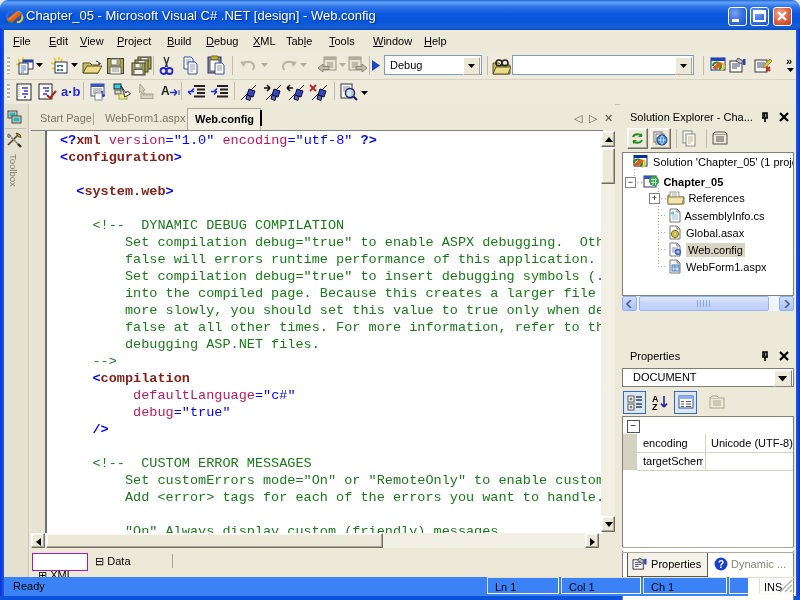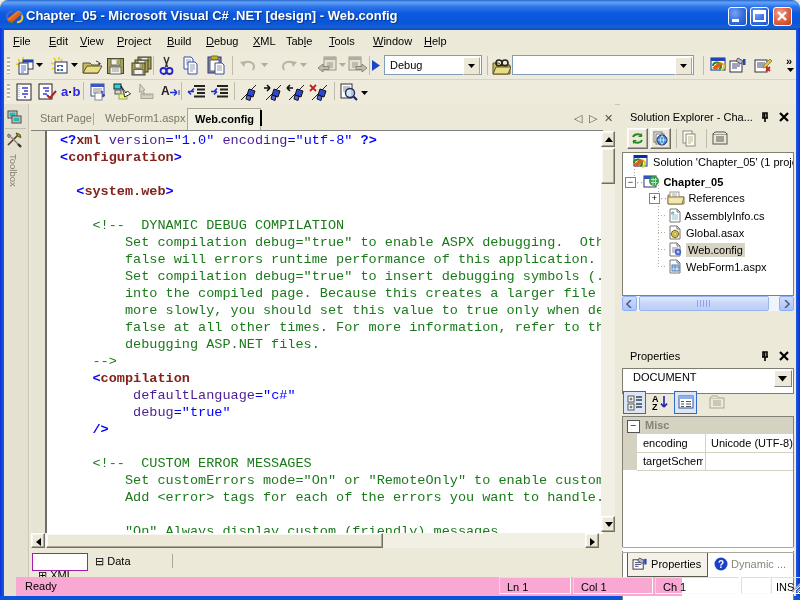--- a/index.html
+++ b/index.html
@@ -6,21 +6,21 @@
 body{width:800px;height:600px;position:relative;overflow:hidden;
  font-family:"Liberation Sans",sans-serif;background:#ece9d8}
 .abs{position:absolute}
 
 #titlebar{left:0;top:0;width:800px;height:30px;
  background:linear-gradient(180deg,#2a64c8 0%,#4a90f0 5%,#5fa2f7 9%,#2f74e8 22%,#0d5ae0 45%,#0955da 75%,#1660d5 90%,#0a4cc0 100%);
  border-radius:8px 8px 0 0;}
 #borderL{left:0;top:28px;width:4px;height:568px;background:linear-gradient(90deg,#0831d9,#1c5ae0)}
 #borderR{left:796px;top:28px;width:4px;height:568px;background:linear-gradient(90deg,#1c5ae0,#0831d9)}
 #borderB{left:0;top:596px;width:800px;height:4px;background:#0d52da}
-#title-text{left:26px;top:8px;color:#fff;font-weight:bold;font-size:13px;letter-spacing:0;text-shadow:1px 1px 1px #0a3580;white-space:nowrap}
+#title-text{left:26px;top:8px;color:#fff;font-weight:normal;font-size:13px;letter-spacing:0;text-shadow:1px 1px 1px #0a3580;white-space:nowrap}
 .capbtn{top:7px;width:19px;height:19px;border-radius:3px;border:1px solid #fff;
  box-sizing:border-box;color:#fff;text-align:center}
 #btn-min{left:728px;background:radial-gradient(circle at 35% 30%,#7ba4ef 0%,#3c74e0 45%,#1951c8 100%)}
 #btn-max{left:750px;background:radial-gradient(circle at 35% 30%,#7ba4ef 0%,#3c74e0 45%,#1951c8 100%)}
 #btn-close{left:773px;background:radial-gradient(circle at 35% 30%,#f1a595 0%,#e26a49 45%,#c33b1a 100%)}
 
 #menubar{left:4px;top:30px;width:792px;height:23px;background:#ece9d8;font-size:11px;color:#000}
 .mi{position:absolute;top:5px}
 u{text-decoration:underline}
 
@@ -37,35 +37,35 @@
 #tbx-label{left:7px;top:154px;width:12px;color:#7f7b6c;font-size:9.5px;writing-mode:vertical-rl;letter-spacing:0}
 
 #well{left:29px;top:104px;width:586px;height:492px;background:#ece9d8}
 .dtab{position:absolute;top:4px;height:22px;font-size:11px;color:#7a7667;padding:4px 7px 8px 7px;box-sizing:border-box}
 #tabactive{background:#f2f0e3;border:1px solid #aca899;border-bottom:none;color:#000;font-weight:bold}
 .tnav{position:absolute;top:8px;font-size:11px;color:#55523f}
 
 #editor{left:2px;top:26px;width:572px;height:403px;background:#fff;border-top:1px solid #808080;overflow:hidden}
 #margin{left:2px;top:27px;width:14px;height:402px;background:#e7e4d3;border-right:2px solid #6e6e68}
 #code{position:absolute;left:29px;top:1px;font-family:"Liberation Mono",monospace;font-size:13.54px;line-height:17px;white-space:pre;font-weight:bold}
-.t{color:#0000ff}.e{color:#85221c}.a{color:#4c1d95;font-weight:500}.v{color:#0000ff;font-weight:500}.c{color:#1a7a1a;font-weight:500}
+.t{color:#0000ff}.e{color:#85221c}.a{color:#be185d;font-weight:500}.v{color:#0000ff;font-weight:500}.c{color:#1a7a1a;font-weight:500}
 
 .sbv{background:#ece9d8}
 .sbtn{position:absolute;background:#ece9d8;border:1px solid;border-color:#fff #716f64 #716f64 #fff;box-shadow:inset -1px -1px 0 #aca899,inset 1px 1px 0 #f8f7f2;box-sizing:border-box;text-align:center}
 
 .btab{position:absolute;font-size:11px}
 
 #rpanel{left:620px;top:104px;width:176px;height:492px;background:#ece9d8}
 .ptitle{position:absolute;left:2px;width:172px;height:20px;font-size:11px;color:#000;padding:4px 0 0 8px;box-sizing:border-box;background:#ece9d8}
 .tree{font-size:11px;color:#000}
 .trow{position:absolute;white-space:nowrap}
 
 .prow{position:absolute;font-size:11px;white-space:nowrap;overflow:hidden}
 
-#statusbar{left:16px;top:577px;width:666px;height:19px;background:#f9a8d4;font-size:11px}
+#statusbar{left:4px;top:577px;width:744px;height:19px;background:#3b82f6;font-size:11px}
 .scell{position:absolute;top:0px;height:17px;border:1px solid;border-color:#e2dfcd #fbfaf4 #fbfaf4 #e2dfcd;padding-top:3px;box-sizing:border-box}
 </style>
 </head>
 <body>
 
 <div class="abs" id="titlebar"></div>
 <div class="abs" id="borderL"></div>
 <div class="abs" id="borderR"></div>
 <div class="abs" id="borderB"></div>
 <svg class="abs" style="left:6px;top:10px" width="18" height="14" viewBox="0 0 18 14">
@@ -556,21 +556,21 @@
 
   <div class="ptitle" style="top:242px">Properties</div>
   <svg class="abs" style="left:140px;top:247px" width="10" height="11" viewBox="0 0 10 11">
       <path d="M3 1 h4 v5 h-4 z M2 6 h6 M5 6 v4" stroke="#000" stroke-width="1.6" fill="none"></path>
       <path d="M4 1.5 h1.4 v4 h-1.4 z" fill="#000"></path>
     </svg>
   <svg class="abs" style="left:159px;top:247px" width="10" height="10" viewBox="0 0 10 10">
       <path d="M1 1 L9 9 M9 1 L1 9" stroke="#000" stroke-width="2.2"></path>
     </svg>
 
-  <div class="abs" style="left:2px;top:264px;width:172px;height:26px;background:#fff;border:1px solid #7e7d74;box-sizing:border-box;font-size:11px;padding:2px 16px 0 10px">DOCUMENT
+  <div class="abs" style="left:2px;top:264px;width:172px;height:19px;background:#fff;border:1px solid #7e7d74;box-sizing:border-box;font-size:11px;padding:2px 16px 0 10px">DOCUMENT
     <div class="abs" style="right:1px;top:1px;width:16px;height:15px;background:#ece9d8;border:1px solid #fff;border-right-color:#808080;border-bottom-color:#808080">
         <svg style="position:absolute;left:3px;top:5px" width="9" height="6">
           <path d="M0 0 h9 l-4.5 5.5 z" fill="#000"></path>
         </svg>
       </div>
   </div>
 
   <div class="abs" style="left:2px;top:286px;width:172px;height:26px">
     <div class="abs" style="left:1px;top:1px;width:23px;height:23px;background:#dce6f5;border:1px solid #316ac5;box-sizing:border-box"></div>
     <svg class="abs" style="left:5px;top:5px" width="16" height="16" viewBox="0 0 16 16">
@@ -592,21 +592,20 @@
         <path d="M3 6.5 h3 M3 9 h3 M3 11.5 h3 M8 6.5 h5 M8 9 h5 M8 11.5 h5" stroke="#555"></path>
       </svg>
     <svg class="abs" style="left:87px;top:5px" width="17" height="15" viewBox="0 0 17 15">
         <rect x="1" y="3" width="14" height="10" fill="#ece9d8" stroke="#aaa692"></rect>
         <path d="M1 3 l2 -2 h5 l2 2" fill="#ece9d8" stroke="#aaa692"></path>
         <path d="M4 6 h8 M4 8 h8 M4 10 h8" stroke="#aaa692"></path>
       </svg>
   </div>
 
   <div class="abs" style="left:2px;top:312px;width:172px;height:230px;background:#fff;border:1px solid #828177;box-sizing:border-box">
-    <div class="abs" style="left:0;top:0;width:170px;height:17px;background:#d6d2c2;color:#878378;font-weight:bold;font-size:11px;padding:2px 0 0 22px;box-sizing:border-box">Misc</div>
     <div class="abs" style="left:4px;top:3px;width:11px;height:11px;background:#fff;border:1px solid #555;font-size:10px;line-height:9px;text-align:center">−</div>
     <div class="abs" style="left:0;top:17px;width:14px;height:36px;background:#d6d2c2"></div>
     <div class="prow" style="left:14px;top:17px;width:156px;height:18px;border-bottom:1px solid #d6d2c2">
       <span class="abs" style="left:6px;top:3px">encoding</span>
       <span class="abs" style="left:74px;top:3px">Unicode (UTF-8)</span>
       <div class="abs" style="left:68px;top:0;width:1px;height:18px;background:#d6d2c2"></div>
     </div>
     <div class="prow" style="left:14px;top:35px;width:156px;height:18px;border-bottom:1px solid #d6d2c2">
       <span class="abs" style="left:6px;top:3px;width:60px;overflow:hidden;display:inline-block;height:13px">targetSchema</span>
       <div class="abs" style="left:68px;top:0;width:1px;height:18px;background:#d6d2c2"></div>

